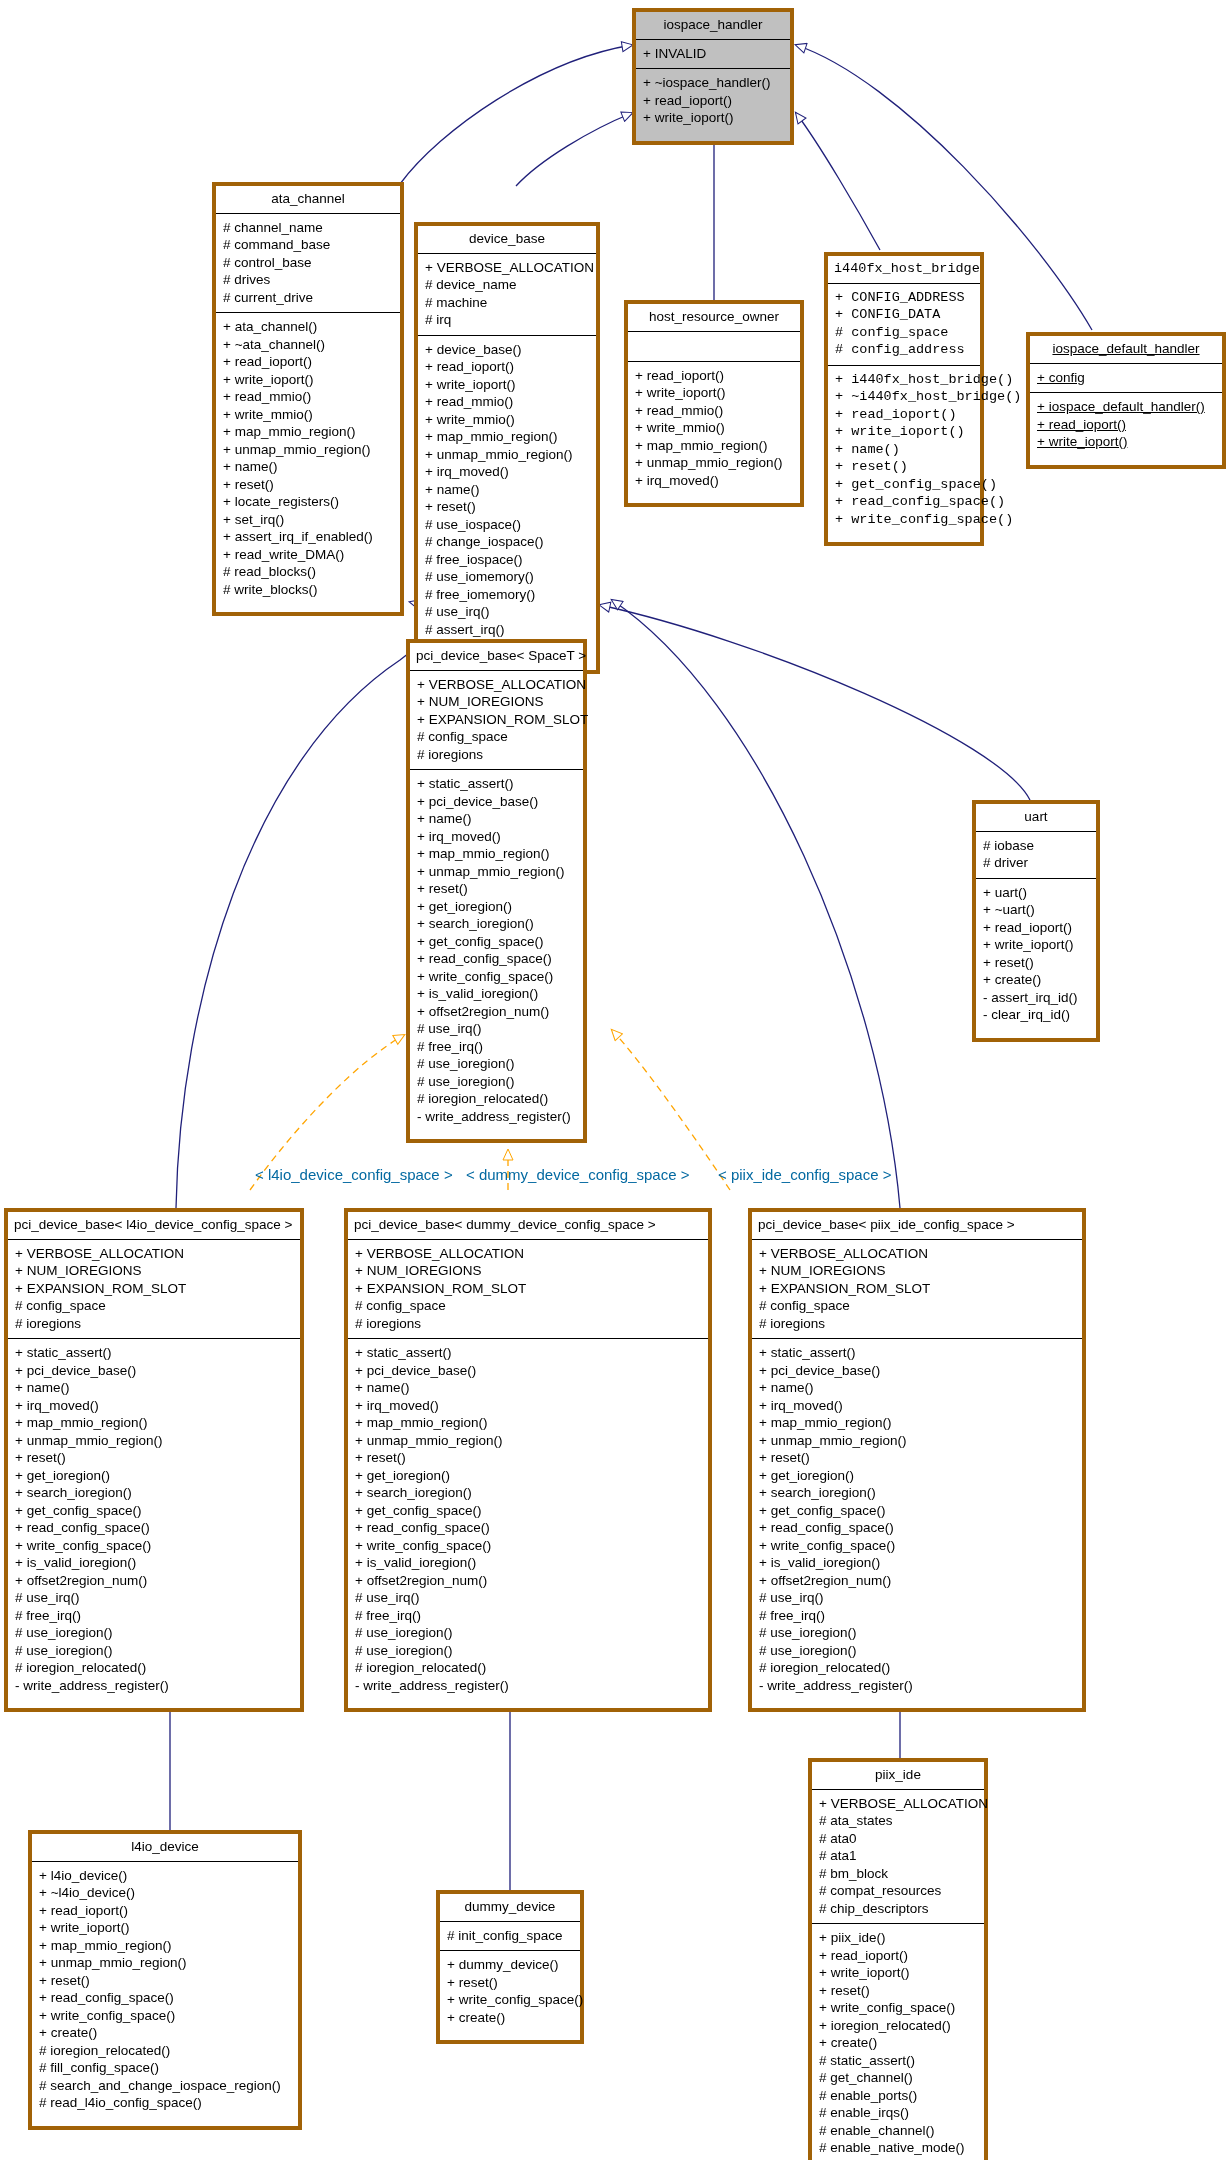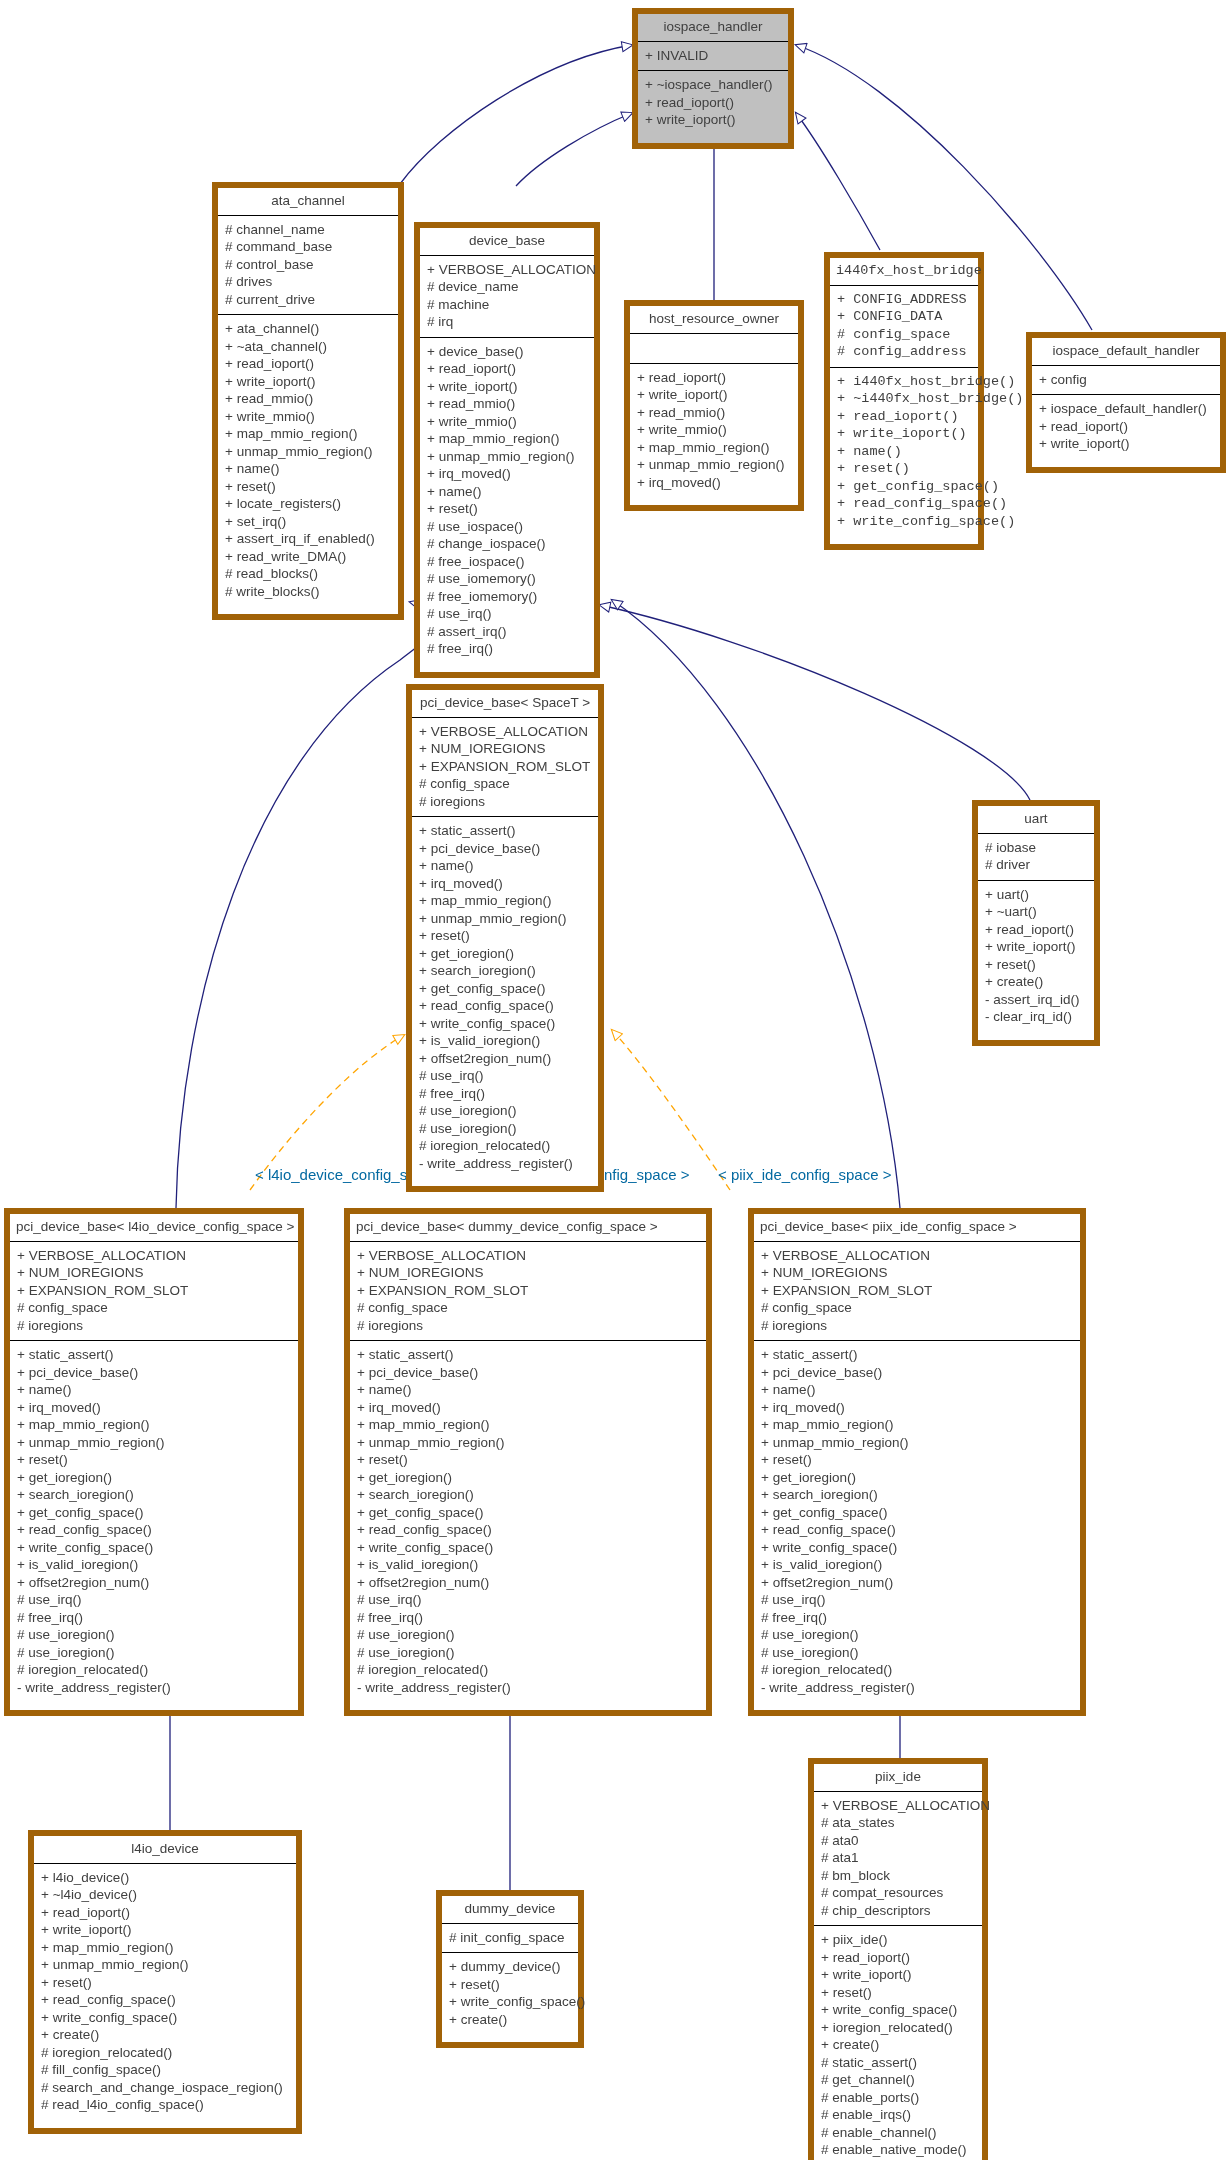--- a/index.html
+++ b/index.html
@@ -6,25 +6,25 @@
   body{
     width:1232px;height:2160px;position:relative;overflow:hidden;
     font-family:"Liberation Sans","DejaVu Sans",sans-serif;
   }
   #canvas{position:absolute;left:0;top:0;width:1232px;height:2160px;}
   svg.edges{position:absolute;left:0;top:0;width:1232px;height:2160px;pointer-events:none;}
 
   .umlbox{
     position:absolute;
     box-sizing:border-box;
-    border:6px solid #a16207;
+    border:4px solid #a16207;
     background:#ffffff;
     font-size:13.5px;
     line-height:17.5px;
-    color:#404040;
+    color:#000000;
   }
   .umlbox.filled{background:#c0c0c0;}
   .uml-title{
     text-align:center;
     padding:4px 6px 5px 6px;
     border-bottom:1px solid #000000;
     white-space:nowrap;
     font-size:13.5px;
   }
   .uml-attrs{
@@ -194,33 +194,33 @@
       <div class="uml-row">+ read_ioport()</div>
       <div class="uml-row">+ write_ioport()</div>
       <div class="uml-row">+ name()</div>
       <div class="uml-row">+ reset()</div>
       <div class="uml-row">+ get_config_space()</div>
       <div class="uml-row">+ read_config_space()</div>
       <div class="uml-row">+ write_config_space()</div>
     </div>
   </div>
 
-  <div class="umlbox" style="left:1026px;top:332px;width:200px;">
+  <div class="umlbox" style="left:1026px;top:332px;width:200px;text-decoration:underline;">
     <div class="uml-title">iospace_default_handler</div>
     <div class="uml-attrs">
       <div class="uml-row">+ config</div>
     </div>
     <div class="uml-ops">
       <div class="uml-row">+ iospace_default_handler()</div>
       <div class="uml-row">+ read_ioport()</div>
       <div class="uml-row">+ write_ioport()</div>
     </div>
   </div>
 
-  <div class="umlbox" style="left:406px;top:684px;width:198px;">
+  <div class="umlbox" style="left:406px;top:639px;width:181px;">
     <div class="uml-title">pci_device_base&lt; SpaceT &gt;</div>
     <div class="uml-attrs">
       <div class="uml-row">+ VERBOSE_ALLOCATION</div>
       <div class="uml-row">+ NUM_IOREGIONS</div>
       <div class="uml-row">+ EXPANSION_ROM_SLOT</div>
       <div class="uml-row"># config_space</div>
       <div class="uml-row"># ioregions</div>
     </div>
     <div class="uml-ops">
       <div class="uml-row">+ static_assert()</div>

